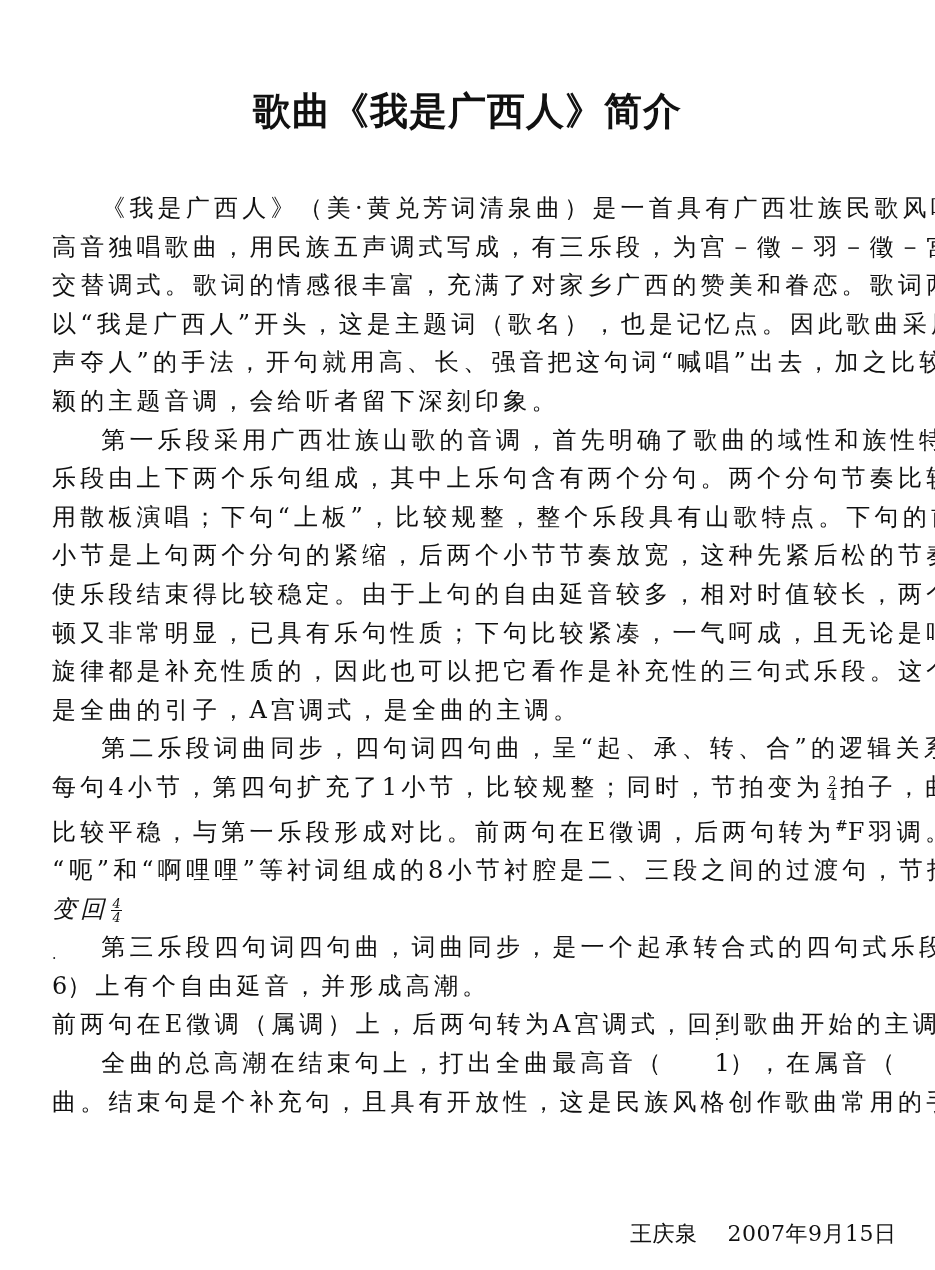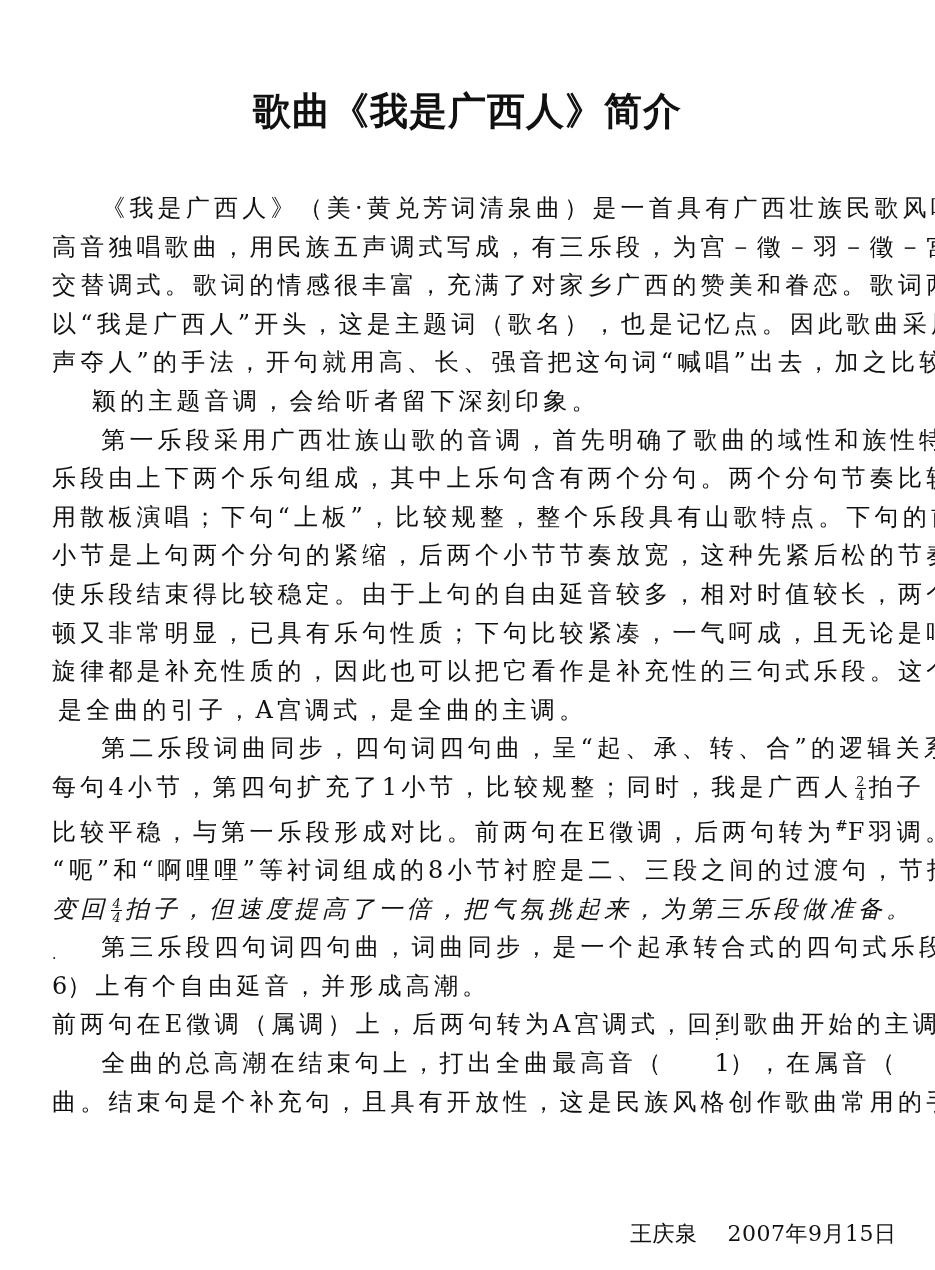--- a/index.html
+++ b/index.html
@@ -47,40 +47,40 @@
   <div class="title">歌曲《我是广西人》简介</div>
 
   <div class="body">
 
     <p class="para">
       <span class="line" style="text-indent: 2.05em;">《我是广西人》（美·黄兑芳词清泉曲）是一首具有广西壮族民歌风味的女</span>
       <span class="line" style="text-indent:0">高音独唱歌曲，用民族五声调式写成，有三乐段，为宫－徵－羽－徵－宫</span>
       <span class="line" style="text-indent: 0px;">交替调式。歌词的情感很丰富，充满了对家乡广西的赞美和眷恋。歌词两节都</span>
       <span class="line" style="text-indent: 0px;">以“我是广西人”开头，这是主题词（歌名），也是记忆点。因此歌曲采用“先</span>
       <span class="line" style="text-indent: 0px;">声夺人”的手法，开句就用高、长、强音把这句词“喊唱”出去，加之比较新</span>
-      <span class="line" style="text-indent: 0px; margin-left: 40px;">颖的主题音调，会给听者留下深刻印象。</span>
+      <span class="line" style="text-indent: 0px;">颖的主题音调，会给听者留下深刻印象。</span>
     </p>
 
     <p class="para">
       <span class="line" style="text-indent: 2.05em;">第一乐段采用广西壮族山歌的音调，首先明确了歌曲的域性和族性特征。</span>
       <span class="line" style="text-indent: 0px;">乐段由上下两个乐句组成，其中上乐句含有两个分句。两个分句节奏比较自由，</span>
       <span class="line" style="text-indent: 0px;">用散板演唱；下句“上板”，比较规整，整个乐段具有山歌特点。下句的前两个</span>
       <span class="line" style="text-indent: 0px;">小节是上句两个分句的紧缩，后两个小节节奏放宽，这种先紧后松的节奏布局，</span>
       <span class="line" style="text-indent: 0px;">使乐段结束得比较稳定。由于上句的自由延音较多，相对时值较长，两个分句停</span>
       <span class="line" style="text-indent: 0px;">顿又非常明显，已具有乐句性质；下句比较紧凑，一气呵成，且无论是唱词还是</span>
       <span class="line" style="text-indent: 0px;">旋律都是补充性质的，因此也可以把它看作是补充性的三句式乐段。这个乐段</span>
-      <span class="line" style="text-indent: 0px; margin-left: 6px;">是全曲的引子，A宫调式，是全曲的主调。</span>
+      <span class="line" style="text-indent: 0px;">是全曲的引子，A宫调式，是全曲的主调。</span>
     </p>
 
     <p class="para">
       <span class="line" style="text-indent: 2.05em;">第二乐段词曲同步，四句词四句曲，呈“起、承、转、合”的逻辑关系。</span>
-      <span class="line" style="text-indent: 0px;"><span>每句4小节，第四句扩充了1小节，比较规整；同时，我是广西人</span><span class="frac"><span class="num">2</span><span class="den">4</span></span><span>拍子，曲调也</span></span>
+      <span class="line" style="text-indent: 0px;"><span>每句4小节，第四句扩充了1小节，比较规整；同时，节拍变为</span><span class="frac"><span class="num">2</span><span class="den">4</span></span><span>拍子，曲调也</span></span>
       <span class="line" style="text-indent: 0px;"><span>比较平稳，与第一乐段形成对比。前两句在E徵调，后两句转为</span><span class="sharp">#</span><span>F羽调。由</span></span>
       <span class="line" style="text-indent: 0px;">“呃”和“啊哩哩”等衬词组成的8小节衬腔是二、三段之间的过渡句，节拍</span>
-      <span class="line" style="text-indent: 0px; font-style: italic;"><span>变回</span><span class="frac"><span class="num">4</span><span class="den">4</span></span><span>拍子，但速度提高了一倍，把气氛挑起来，为第三乐段做准备。</span></span>
+      <span class="line" style="text-indent: 0px; font-style: italic;"><span>变回</span><span class="frac"><span class="num">4</span><span class="den">4</span></span></span>
     </p>
 
     <p class="para">
       <span class="line" style="text-indent: 2.05em;">第三乐段四句词四句曲，词曲同步，是一个起承转合式的四句式乐段，每</span>
       <span class="line" style="text-indent: 0px;"><span class="dotnote"><span class="dots">·</span><span>6</span></span><span>）上有个自由延音，并形成高潮。</span></span>
       <span class="line" style="text-indent: 0px;">前两句在E徵调（属调）上，后两句转为A宫调式，回到歌曲开始的主调，使</span>
     </p>
 
     <p class="para">
       <span class="line" style="text-indent: 2.05em;"><span>全曲的总高潮在结束句上，打出全曲最高音（</span><span class="dotnote"><span class="dots">:</span><span>1</span></span><span>），在属音（</span><span class="dotnote"><span class="dots">·</span></span></span>

